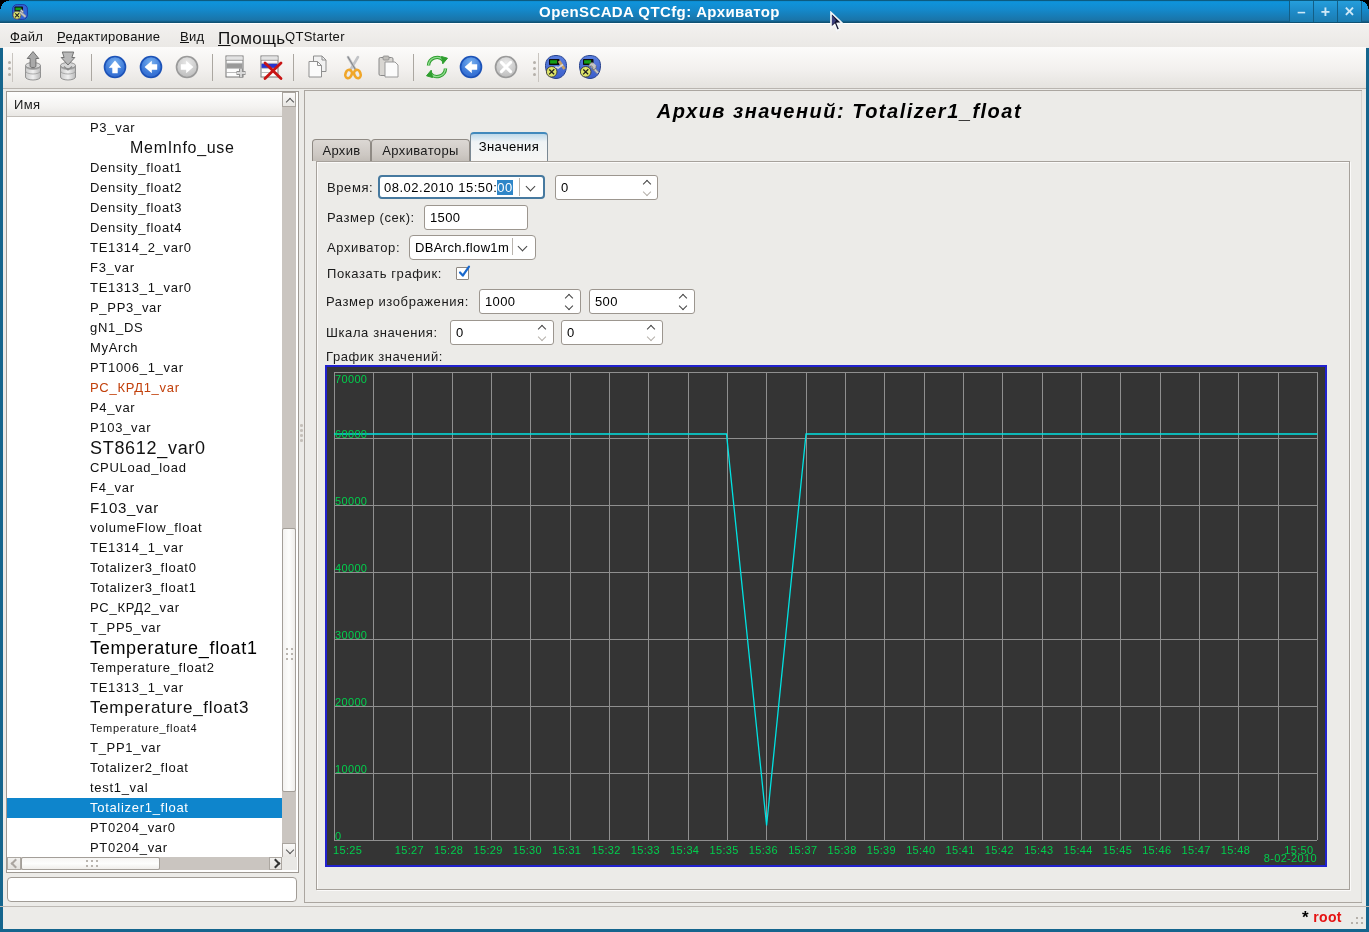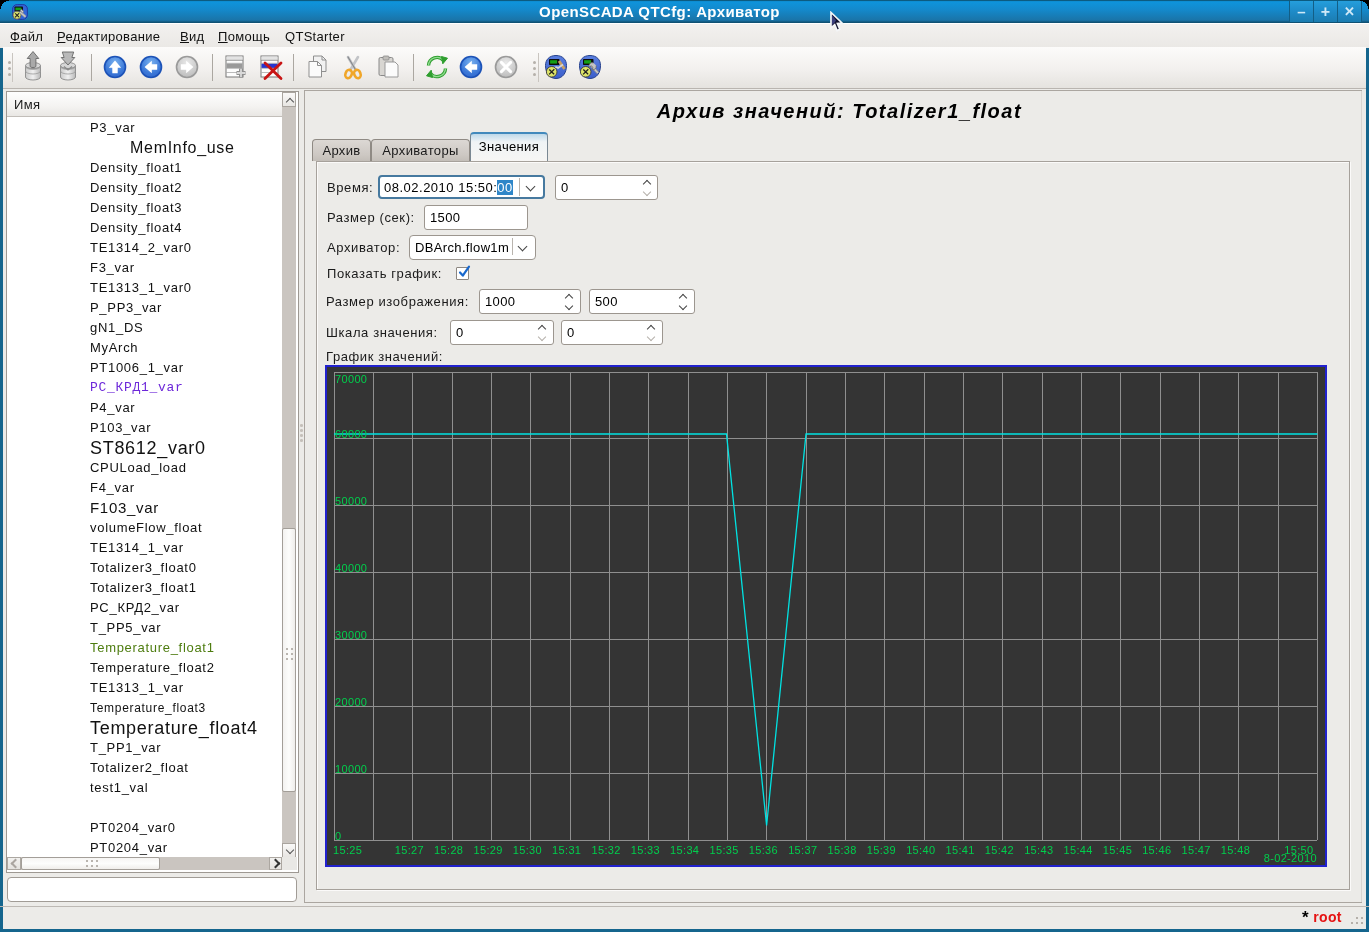--- a/index.html
+++ b/index.html
@@ -44,21 +44,21 @@
  border-left:1px solid #135E85;border-right:1px solid #135E85;
  color:#CFE9F7;font-size:13px;font-weight:bold;text-align:center;line-height:21px;">✕</div>
 <svg class="abs" style="left:828px;top:11px;z-index:99" width="18" height="24" viewBox="0 0 18 24">
 <path d="M3 1.5 L3 17 L6.7 13.7 L9.1 19.6 L11.9 18.3 L9.4 12.6 L14.3 12.2 Z" fill="#11122e" stroke="#f4f6f8" stroke-width="1.7" stroke-linejoin="miter"></path>
 <path d="M4 4 L4 14 L6.5 11.8 L8 9.5 Z" fill="#3a3e7c"></path>
 </svg>
 <div class="abs" style="left:0;top:23px;width:1369px;height:24px;background:linear-gradient(180deg,#F3F1EF 0%,#EAE8E5 100%);border-top:1px solid #fff;"></div>
 <div class="abs" style="left:10px;top:29px;font-size:13px;color:#111;letter-spacing:0.3px;"><u>Ф</u>айл</div>
 <div class="abs" style="left:57px;top:29px;font-size:13px;color:#111;letter-spacing:0.3px;"><u>Р</u>едактирование</div>
 <div class="abs" style="left:180px;top:29px;font-size:13px;color:#111;letter-spacing:0.3px;"><u>В</u>ид</div>
-<div class="abs" style="left:218px;top:29px;font-size:13px;color:#111;letter-spacing:0.3px;"><u>П</u>омощь</div>
+<div class="abs" style="left:218px;top:29px;font-size:17px;color:#111;letter-spacing:0.3px;"><u>П</u>омощь</div>
 <div class="abs" style="left:285px;top:29px;font-size:13px;color:#111;letter-spacing:0.3px;">QTStarter</div>
 <div class="abs" style="left:3px;top:47px;width:1363px;height:41px;
  background:linear-gradient(180deg,#FCFBFA 0%,#F2F0EE 55%,#E5E3DF 100%);border-bottom:1px solid #B9B5B0;"></div>
 <div class="abs" style="left:8px;top:61px;width:3px;height:3px;background:#B5B0AA;border-radius:50%;"></div>
 <div class="abs" style="left:8px;top:67px;width:3px;height:3px;background:#B5B0AA;border-radius:50%;"></div>
 <div class="abs" style="left:8px;top:73px;width:3px;height:3px;background:#B5B0AA;border-radius:50%;"></div>
 <div class="abs" style="left:12px;top:53px;width:1px;height:29px;background:#C9C5C0;"></div>
 <svg class="abs" style="left:0;top:47px" width="640" height="41" viewBox="0 0 640 41">
     <defs>
 <linearGradient id="cyl" x1="0" y1="0" x2="1" y2="0">
@@ -203,41 +203,42 @@
 <div style="position:absolute;left:83px;top:60.5px;height:20px;color:#111;font-size:13px;line-height:20px;white-space:nowrap;letter-spacing:0.7px;">Density_float2</div>
 <div style="position:absolute;left:83px;top:80.5px;height:20px;color:#111;font-size:13px;line-height:20px;white-space:nowrap;letter-spacing:0.7px;">Density_float3</div>
 <div style="position:absolute;left:83px;top:100.5px;height:20px;color:#111;font-size:13px;line-height:20px;white-space:nowrap;letter-spacing:0.7px;">Density_float4</div>
 <div style="position:absolute;left:83px;top:120.5px;height:20px;color:#111;font-size:13px;line-height:20px;white-space:nowrap;letter-spacing:0.7px;">TE1314_2_var0</div>
 <div style="position:absolute;left:83px;top:140.5px;height:20px;color:#111;font-size:13px;line-height:20px;white-space:nowrap;letter-spacing:0.7px;">F3_var</div>
 <div style="position:absolute;left:83px;top:160.5px;height:20px;color:#111;font-size:13px;line-height:20px;white-space:nowrap;letter-spacing:0.7px;">TE1313_1_var0</div>
 <div style="position:absolute;left:83px;top:180.5px;height:20px;color:#111;font-size:13px;line-height:20px;white-space:nowrap;letter-spacing:0.7px;">P_PP3_var</div>
 <div style="position:absolute;left:83px;top:200.5px;height:20px;color:#111;font-size:13px;line-height:20px;white-space:nowrap;letter-spacing:0.7px;">gN1_DS</div>
 <div style="position:absolute;left:83px;top:220.5px;height:20px;color:#111;font-size:13px;line-height:20px;white-space:nowrap;letter-spacing:0.7px;">MyArch</div>
 <div style="position:absolute;left:83px;top:240.5px;height:20px;color:#111;font-size:13px;line-height:20px;white-space:nowrap;letter-spacing:0.7px;">PT1006_1_var</div>
-<div style="position:absolute;left:83px;top:260.5px;height:20px;color:#6d28d9;font-size:13px;line-height:20px;white-space:nowrap;letter-spacing:0.7px;font-family:Liberation Mono, monospace;">PC_КРД1_var</div>
+<div style="position:absolute;left:83px;top:260.5px;height:20px;color:#c2410c;font-size:13px;line-height:20px;white-space:nowrap;letter-spacing:0.7px;">PC_КРД1_var</div>
 <div style="position:absolute;left:83px;top:280.5px;height:20px;color:#111;font-size:13px;line-height:20px;white-space:nowrap;letter-spacing:0.7px;">P4_var</div>
 <div style="position:absolute;left:83px;top:300.5px;height:20px;color:#111;font-size:13px;line-height:20px;white-space:nowrap;letter-spacing:0.7px;">P103_var</div>
 <div style="position:absolute;left:83px;top:320.5px;height:20px;color:#111;font-size:18px;line-height:20px;white-space:nowrap;letter-spacing:0.7px;">ST8612_var0</div>
 <div style="position:absolute;left:83px;top:340.5px;height:20px;color:#111;font-size:13px;line-height:20px;white-space:nowrap;letter-spacing:0.7px;">CPULoad_load</div>
 <div style="position:absolute;left:83px;top:360.5px;height:20px;color:#111;font-size:13px;line-height:20px;white-space:nowrap;letter-spacing:0.7px;">F4_var</div>
 <div style="position:absolute;left:83px;top:380.5px;height:20px;color:#111;font-size:15px;line-height:20px;white-space:nowrap;letter-spacing:0.7px;">F103_var</div>
 <div style="position:absolute;left:83px;top:400.5px;height:20px;color:#111;font-size:13px;line-height:20px;white-space:nowrap;letter-spacing:0.7px;">volumeFlow_float</div>
 <div style="position:absolute;left:83px;top:420.5px;height:20px;color:#111;font-size:13px;line-height:20px;white-space:nowrap;letter-spacing:0.7px;">TE1314_1_var</div>
 <div style="position:absolute;left:83px;top:440.5px;height:20px;color:#111;font-size:13px;line-height:20px;white-space:nowrap;letter-spacing:0.7px;">Totalizer3_float0</div>
 <div style="position:absolute;left:83px;top:460.5px;height:20px;color:#111;font-size:13px;line-height:20px;white-space:nowrap;letter-spacing:0.7px;">Totalizer3_float1</div>
 <div style="position:absolute;left:83px;top:480.5px;height:20px;color:#111;font-size:13px;line-height:20px;white-space:nowrap;letter-spacing:0.7px;">PC_КРД2_var</div>
 <div style="position:absolute;left:83px;top:500.5px;height:20px;color:#111;font-size:13px;line-height:20px;white-space:nowrap;letter-spacing:0.7px;">T_PP5_var</div>
-<div style="position:absolute;left:83px;top:520.5px;height:20px;color:#4d7c0f;font-size:13px;line-height:20px;white-space:nowrap;letter-spacing:0.7px;">Temperature_float1</div>
+<div style="position:absolute;left:83px;top:520.5px;height:20px;color:#000000;font-size:18px;line-height:20px;white-space:nowrap;letter-spacing:0.7px;">Temperature_float1</div>
 <div style="position:absolute;left:83px;top:540.5px;height:20px;color:#111;font-size:13px;line-height:20px;white-space:nowrap;letter-spacing:0.7px;">Temperature_float2</div>
 <div style="position:absolute;left:83px;top:560.5px;height:20px;color:#111;font-size:13px;line-height:20px;white-space:nowrap;letter-spacing:0.7px;">TE1313_1_var</div>
-<div style="position:absolute;left:83px;top:580.5px;height:20px;color:#111;font-size:12px;line-height:20px;white-space:nowrap;letter-spacing:0.7px;">Temperature_float3</div>
-<div style="position:absolute;left:83px;top:600.5px;height:20px;color:#111;font-size:18px;line-height:20px;white-space:nowrap;letter-spacing:0.7px;">Temperature_float4</div>
+<div style="position:absolute;left:83px;top:580.5px;height:20px;color:#111;font-size:17px;line-height:20px;white-space:nowrap;letter-spacing:0.7px;">Temperature_float3</div>
+<div style="position:absolute;left:83px;top:600.5px;height:20px;color:#111;font-size:11px;line-height:20px;white-space:nowrap;letter-spacing:0.7px;">Temperature_float4</div>
 <div style="position:absolute;left:83px;top:620.5px;height:20px;color:#111;font-size:13px;line-height:20px;white-space:nowrap;letter-spacing:0.7px;">T_PP1_var</div>
 <div style="position:absolute;left:83px;top:640.5px;height:20px;color:#111;font-size:13px;line-height:20px;white-space:nowrap;letter-spacing:0.7px;">Totalizer2_float</div>
 <div style="position:absolute;left:83px;top:660.5px;height:20px;color:#111;font-size:13px;line-height:20px;white-space:nowrap;letter-spacing:0.7px;">test1_val</div>
+<div style="position:absolute;left:0px;top:680.5px;width:275px;height:20px;background:#0E85CC;color:#fff;font-size:13px;line-height:20px;letter-spacing:0.7px;"><span style="margin-left:83px;">Totalizer1_float</span></div>
 <div style="position:absolute;left:83px;top:700.5px;height:20px;color:#111;font-size:13px;line-height:20px;white-space:nowrap;letter-spacing:0.7px;">PT0204_var0</div>
 <div style="position:absolute;left:83px;top:720.5px;height:20px;color:#111;font-size:13px;line-height:20px;white-space:nowrap;letter-spacing:0.7px;">PT0204_var</div>
 </div>
 <div class="abs" style="left:282px;top:92px;width:14px;height:778px;background:#CAC5C0;"></div>
 <div class="abs" style="left:282px;top:92px;width:14px;height:15px;background:linear-gradient(180deg,#FAF9F8,#E8E6E3);border:1px solid #A9A49E;box-sizing:border-box;"></div>
 <div class="chev" style="left:287px;top:99px;width:5px;height:5px;transform:rotate(-135deg);border-color:#555;border-width:1.5px;"></div>
 <div class="abs" style="left:282px;top:528px;width:14px;height:264px;background:linear-gradient(90deg,#F3F2F0,#FDFDFC 50%,#EFEDEA);border:1px solid #A39E98;box-sizing:border-box;border-radius:2px;"></div>
 <div class="abs" style="left:286px;top:648px;width:2px;height:2px;background:#B9B4AE;"></div>
 <div class="abs" style="left:291px;top:648px;width:2px;height:2px;background:#B9B4AE;"></div>
 <div class="abs" style="left:286px;top:653px;width:2px;height:2px;background:#B9B4AE;"></div>

